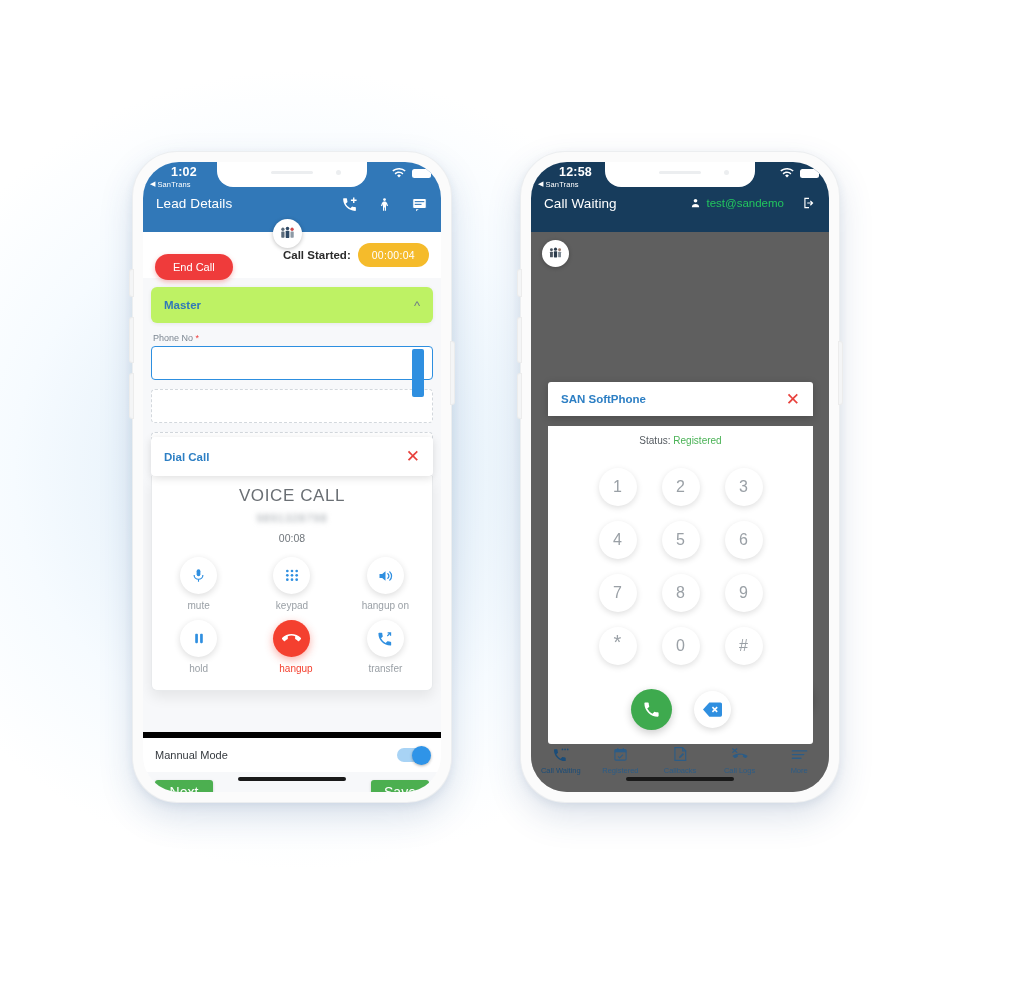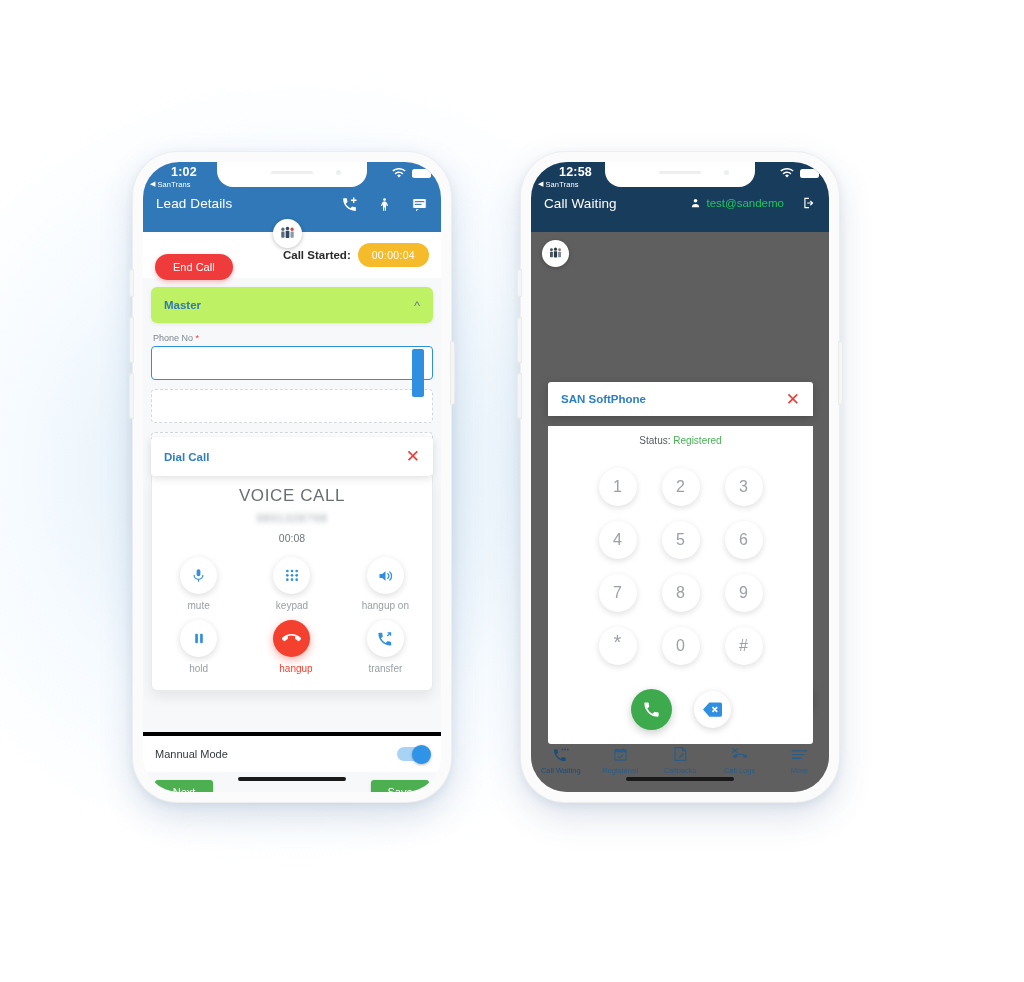--- a/index.html
+++ b/index.html
@@ -286,21 +286,21 @@
 
   .manual-row {
     position: absolute;
     left: 0; right: 0;
     top: 500px;
     height: 40px;
     background: #ffffff;
     display: flex;
     align-items: center;
     padding: 0 12px;
-    border-top: 4px solid #000000;
+    border-top: 6px solid #000000;
   }
   .manual-label { font-size: 11px; color: #34393e; }
   .toggle {
     margin-left: auto;
     width: 32px; height: 14px;
     border-radius: 9px;
     background: #a8d3f5;
     position: relative;
     cursor: pointer;
   }
@@ -316,21 +316,21 @@
     position: absolute;
     left: 0; right: 0;
     top: 548px;
     display: flex;
     justify-content: space-between;
     padding: 0 12px;
   }
   .green-btn {
     background: #4caf50;
     color: #ffffff;
-    font-size: 11px;
+    font-size: 14px;
     border: none;
     border-radius: 3px;
     width: 58px;
     height: 23px;
     cursor: pointer;
     box-shadow: 0 1px 3px rgba(0,0,0,.18);
   }
 
   
   .dial-modal {

